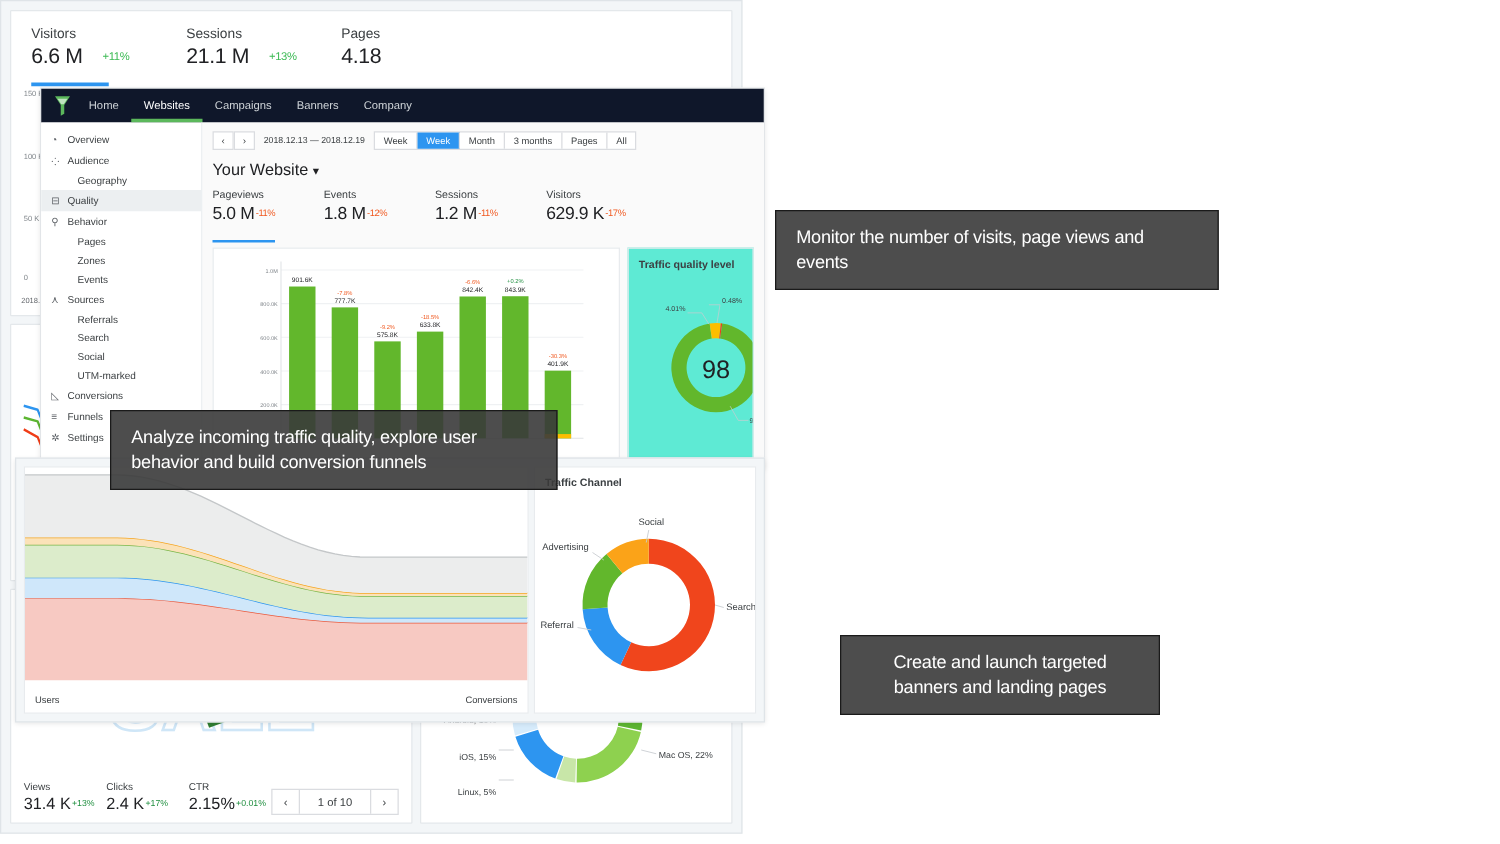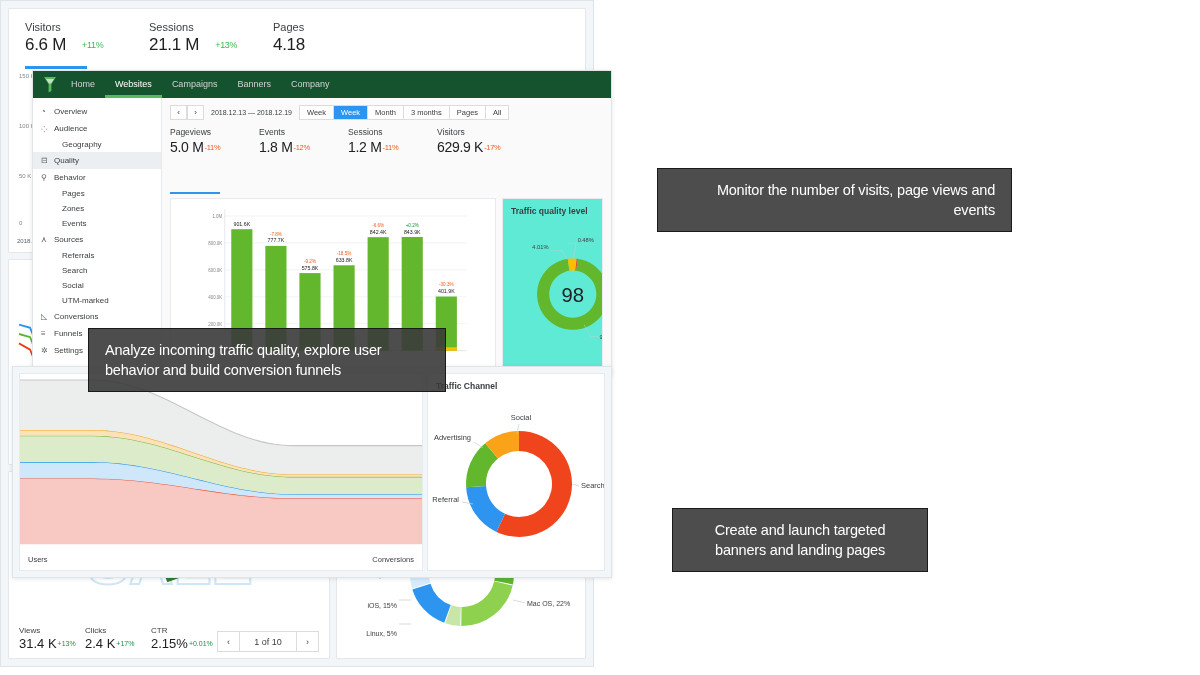--- a/index.html
+++ b/index.html
@@ -89,21 +89,21 @@
   .pg-label { width: 58px; border-left:1px solid #dadce0; border-right:1px solid #dadce0; }
 
   
   #device-card { left: 336px; top: 471px; width: 250px; height: 188px; }
   .dev-tabs { display:flex; padding: 8px 6px 0 6px; justify-content: space-between; }
   .dev-tab { font-size: 9.5px; color: #3c4043; padding-bottom: 3px; }
   .dev-tab u { display:block; height:2px; margin-top:3px; }
 
   
   #left-card { left: 32px; top: 70px; width: 580px; height: 306px; }
-  #topnav { height: 27px; background: #14532d; display:flex; align-items:center; padding-left: 6px; }
+  #topnav { height: 27px; background: #0f172a; display:flex; align-items:center; padding-left: 6px; }
   .nav-item { font-size: 9px; color: #cfd4d8; padding: 0 10px; line-height: 27px; height:27px; }
   .nav-item.active { color:#fff; border-bottom: 3px solid #5cb85c; }
 
   #sidebar { position:absolute; left:0; top:27px; width:129px; bottom:0; background:#fff;
     border-right: 1px solid #e8ebee; padding-top: 5px; }
   .sb-item { display:flex; align-items:center; height: 17px; padding-left: 8px; font-size: 8px; color:#3c4043; }
   .sb-item.active { background: #eceff1; }
   .sb-ico { width: 13px; font-size: 8px; color:#5f6368; display:flex; }
   .sb-sub { height: 15px; padding-left: 29px; font-size: 8px; color:#3c4043; display:flex; align-items:center; }
 
@@ -146,21 +146,21 @@
     position: absolute;
     background: rgba(58,58,58,0.90);
     border: 1px solid #1a1a1a;
     color: #fff;
     font-size: 14.5px;
     line-height: 20px;
     padding: 11px 16px;
     letter-spacing: -0.2px;
   }
   #tt-left { left: 88px; top: 328px; width: 358px; z-index: 40; }
-  #tt-monitor { left: 657px; top: 168px; width: 355px; z-index: 40; text-align: right; }
+  #tt-monitor { left: 620px; top: 168px; width: 355px; z-index: 40; }
   #tt-banner { left: 672px; top: 508px; width: 256px; z-index: 40; text-align:center; }
 </style>
 </head>
 <body>
 
 <div id="right-card">
 
   <div class="subcard" id="kpi-card">
     <div class="kpi-row">
       <div class="kpi">
@@ -548,20 +548,21 @@
       <div class="seg">
         <div>Week</div>
         <div class="on">Week</div>
         <div>Month</div>
         <div>3 months</div>
         <div>Pages</div>
         <div>All</div>
       </div>
     </div>
 
+    <div class="site-title"><span>Your Website</span> <span style="font-size:10px">▾</span></div>
 
     <div class="lm-row">
       <div class="lm">
         <div class="lm-label">Pageviews</div>
         <div class="lm-value"><span>5.0 M</span><span class="lm-delta">-11%</span></div>
       </div>
       <div class="lm">
         <div class="lm-label">Events</div>
         <div class="lm-value"><span>1.8 M</span><span class="lm-delta">-12%</span></div>
       </div>

